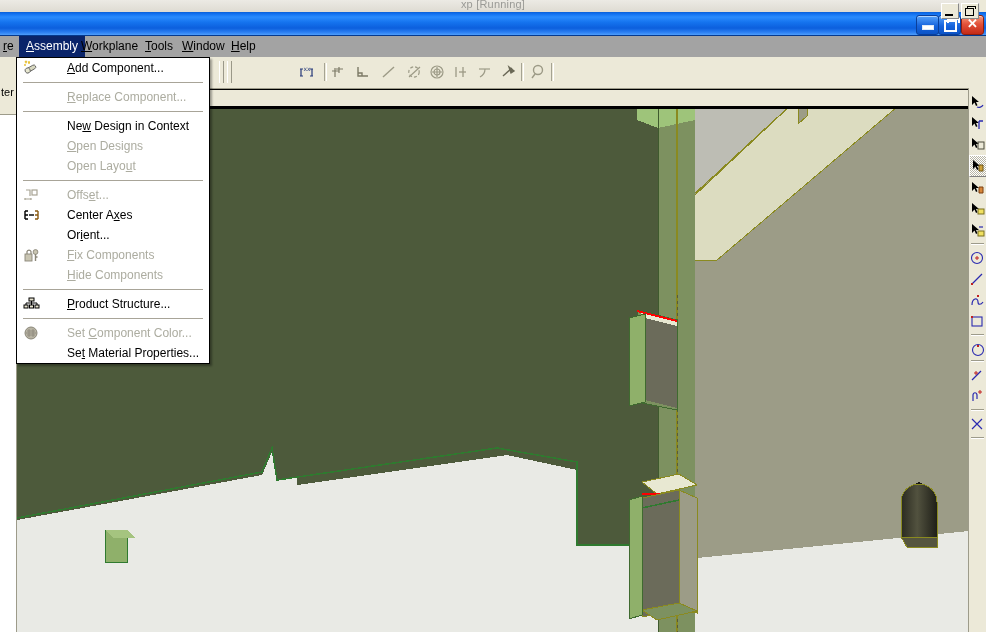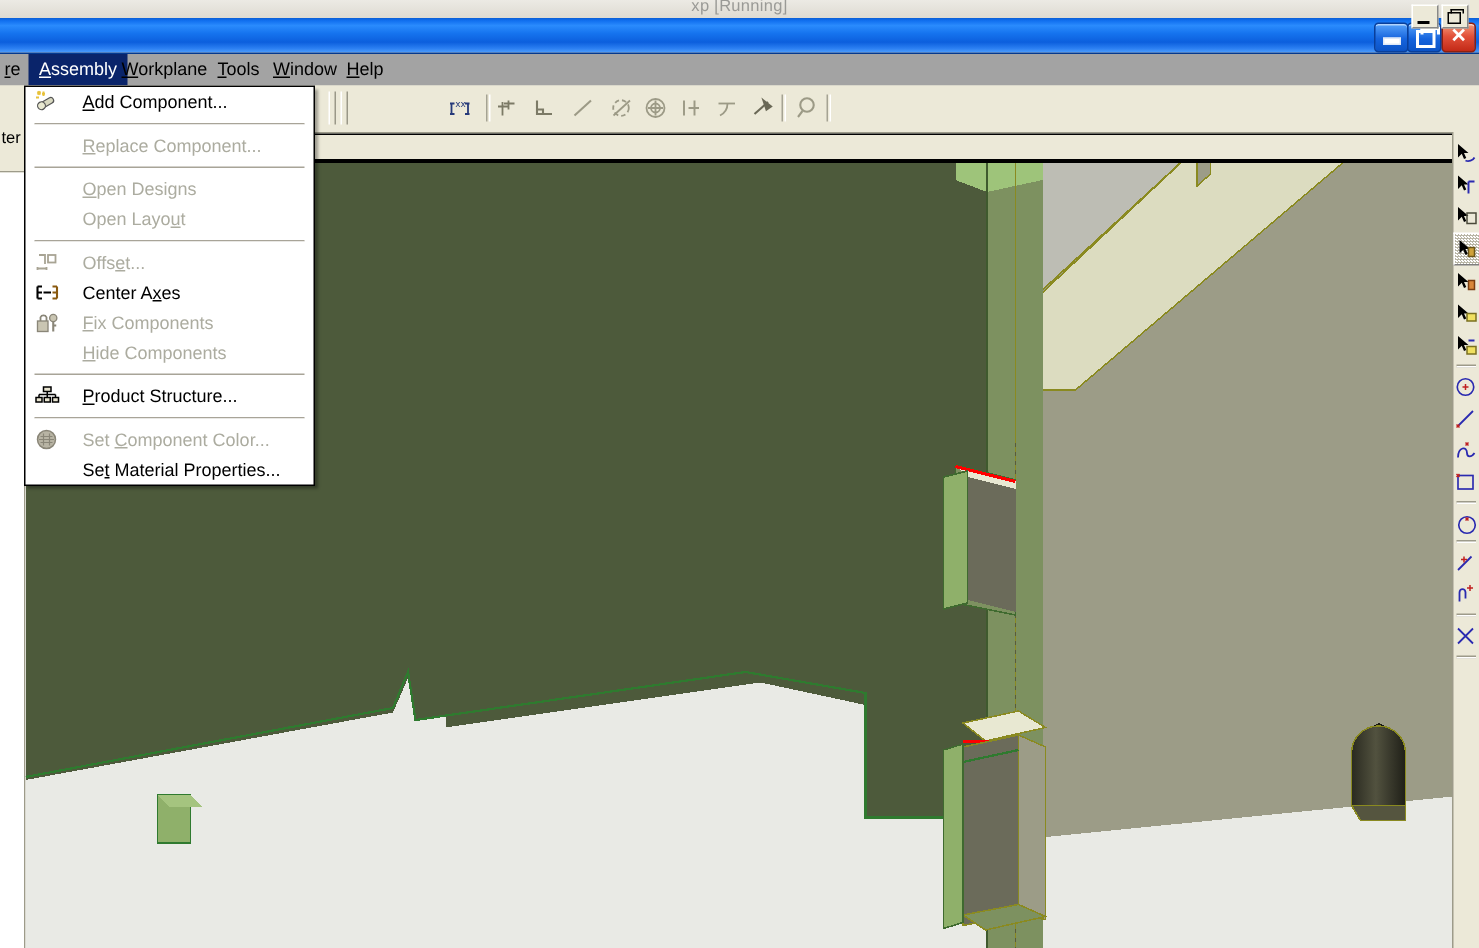--- a/index.html
+++ b/index.html
@@ -82,21 +82,21 @@
      repeating-conic-gradient(#fff 0% 25%, #b9b6a6 0% 50%) 0 0/2px 2px;
      border:1px solid #fff;border-right-color:#808080;border-bottom-color:#808080;}
   .rsep{position:absolute;left:2px;width:13px;height:1px;background:#9d9b8a;
     border-bottom:1px solid #fff;}
   .rbtn svg{display:block;}
 
   
   #menu-popup{left:16px;top:57px;width:192px;
     background:#fff;border:1px solid #000;
     box-shadow:2px 2px 2px rgba(0,0,0,.35);}
-  .mi{position:relative;height:20px;line-height:20px;padding-left:38px;
+  .mi{position:relative;height:20px;line-height:20px;padding-left:50px;
     font-size:12px;color:#000;white-space:nowrap;cursor:default;}
   .mi.dis{color:#acaca0;text-shadow:1px 1px 0 #fff;}
   .mi .ico{position:absolute;left:6px;top:2px;width:18px;height:16px;}
   .mi .ico svg{display:block;}
   .msep{height:0;margin:4px 6px 3px 6px;border-top:1px solid #a8a498;
     border-bottom:1px solid #fff;}
   .uk{text-decoration:underline;}
 </style>
 </head>
 <body>
@@ -412,20 +412,21 @@
             <rect x="3" y="6" width="10" height="4" rx="2" fill="#d8d8c0" stroke="#555" stroke-width=".8"></rect>
             <circle cx="4" cy="8" r="2.6" fill="#e8e8d0" stroke="#555" stroke-width=".8"></circle>
           </g>
           <path d="M2 1 L4 3 M4 1 L2 3 M6 1 L6 4 M5 2.5 L7 2.5" stroke="#e8c23a" stroke-width="1.3"></path>
           <path d="M1 5 L3 5" stroke="#e8c23a" stroke-width="1.3"></path>
         </svg>
       </span><span><span class="uk">A</span>dd Component...</span></div>
     <div class="msep"></div>
     <div class="mi dis"><span><span class="uk">R</span>eplace Component...</span></div>
     <div class="msep"></div>
+    <div class="mi"><span>Ne<span class="uk">w</span> Design in Context</span></div>
     <div class="mi dis"><span><span class="uk">O</span>pen Designs</span></div>
     <div class="mi dis"><span>Open Layo<span class="uk">u</span>t</span></div>
     <div class="msep"></div>
     <div class="mi dis"><span class="ico">
         <svg width="18" height="16" viewBox="0 0 18 16">
           <g stroke="#a8a494" stroke-width="1.2" fill="none">
             <path d="M3 3 L7 3 L7 9"></path>
             <rect x="9" y="3" width="5" height="5"></rect>
             <path d="M2 12 L8 12 M2 11 L2 13 M8 11 L8 13"></path>
           </g>
@@ -435,20 +436,21 @@
         <svg width="18" height="16" viewBox="0 0 18 16">
           <g stroke="#000" stroke-width="1.4" fill="none">
             <path d="M2 4 L5 4 M2 8 L5 8 M2 12 L5 12 M2 4 L2 12"></path>
             <path d="M6 8 L11 8"></path>
           </g>
           <g stroke="#8a5a10" stroke-width="1.4" fill="none">
             <path d="M12 4 L15 4 M12 8 L15 8 M12 12 L15 12 M15 4 L15 12"></path>
           </g>
         </svg>
       </span><span>Center A<span class="uk">x</span>es</span></div>
+    <div class="mi"><span>Or<span class="uk">i</span>ent...</span></div>
     <div class="mi dis"><span class="ico">
         <svg width="18" height="16" viewBox="0 0 18 16">
           <rect x="2" y="7" width="7" height="7" fill="#c9c5b2" stroke="#8a8678" stroke-width=".9"></rect>
           <path d="M4 7 L4 4.5 A2.2 2.2 0 0 1 8 4.5 L8 7" stroke="#8a8678" stroke-width="1.2" fill="none"></path>
           <circle cx="12.5" cy="5" r="2.4" fill="#c9c5b2" stroke="#8a8678" stroke-width=".9"></circle>
           <path d="M12.5 7 L12.5 14 M12.5 10 L14.5 10" stroke="#8a8678" stroke-width="1.4"></path>
         </svg>
       </span><span><span class="uk">F</span>ix Components</span></div>
     <div class="mi dis"><span><span class="uk">H</span>ide Components</span></div>
     <div class="msep"></div>

